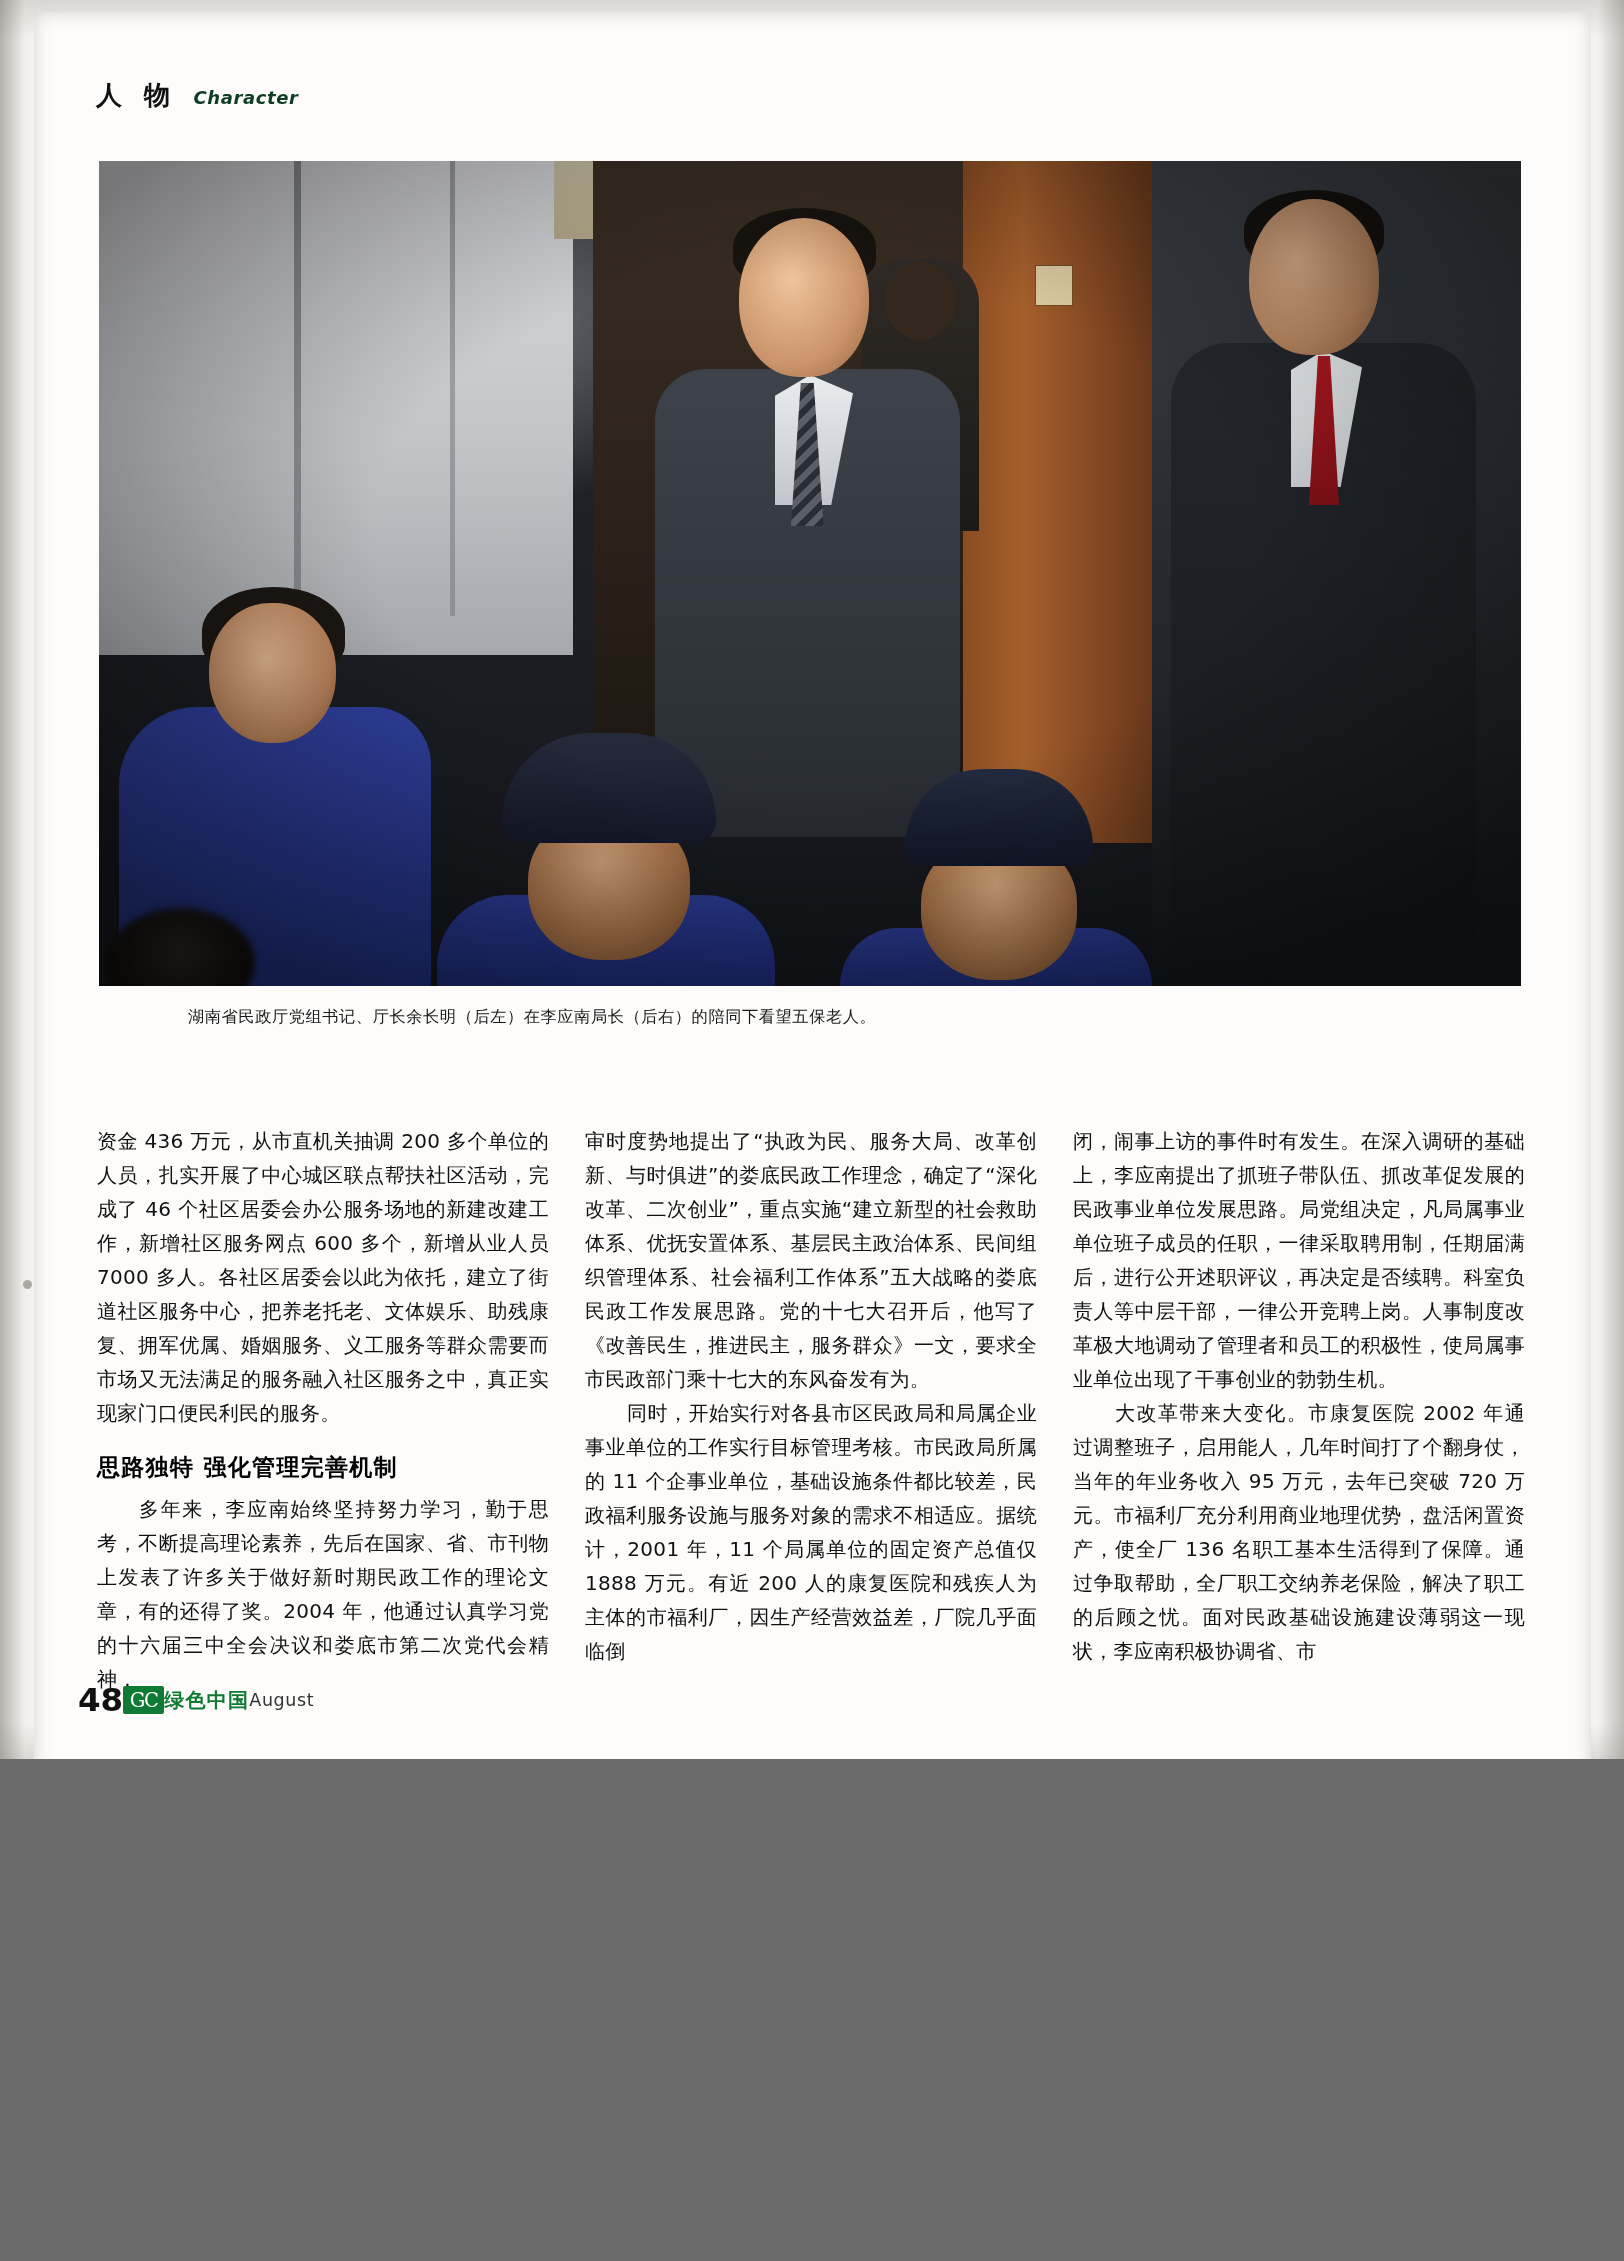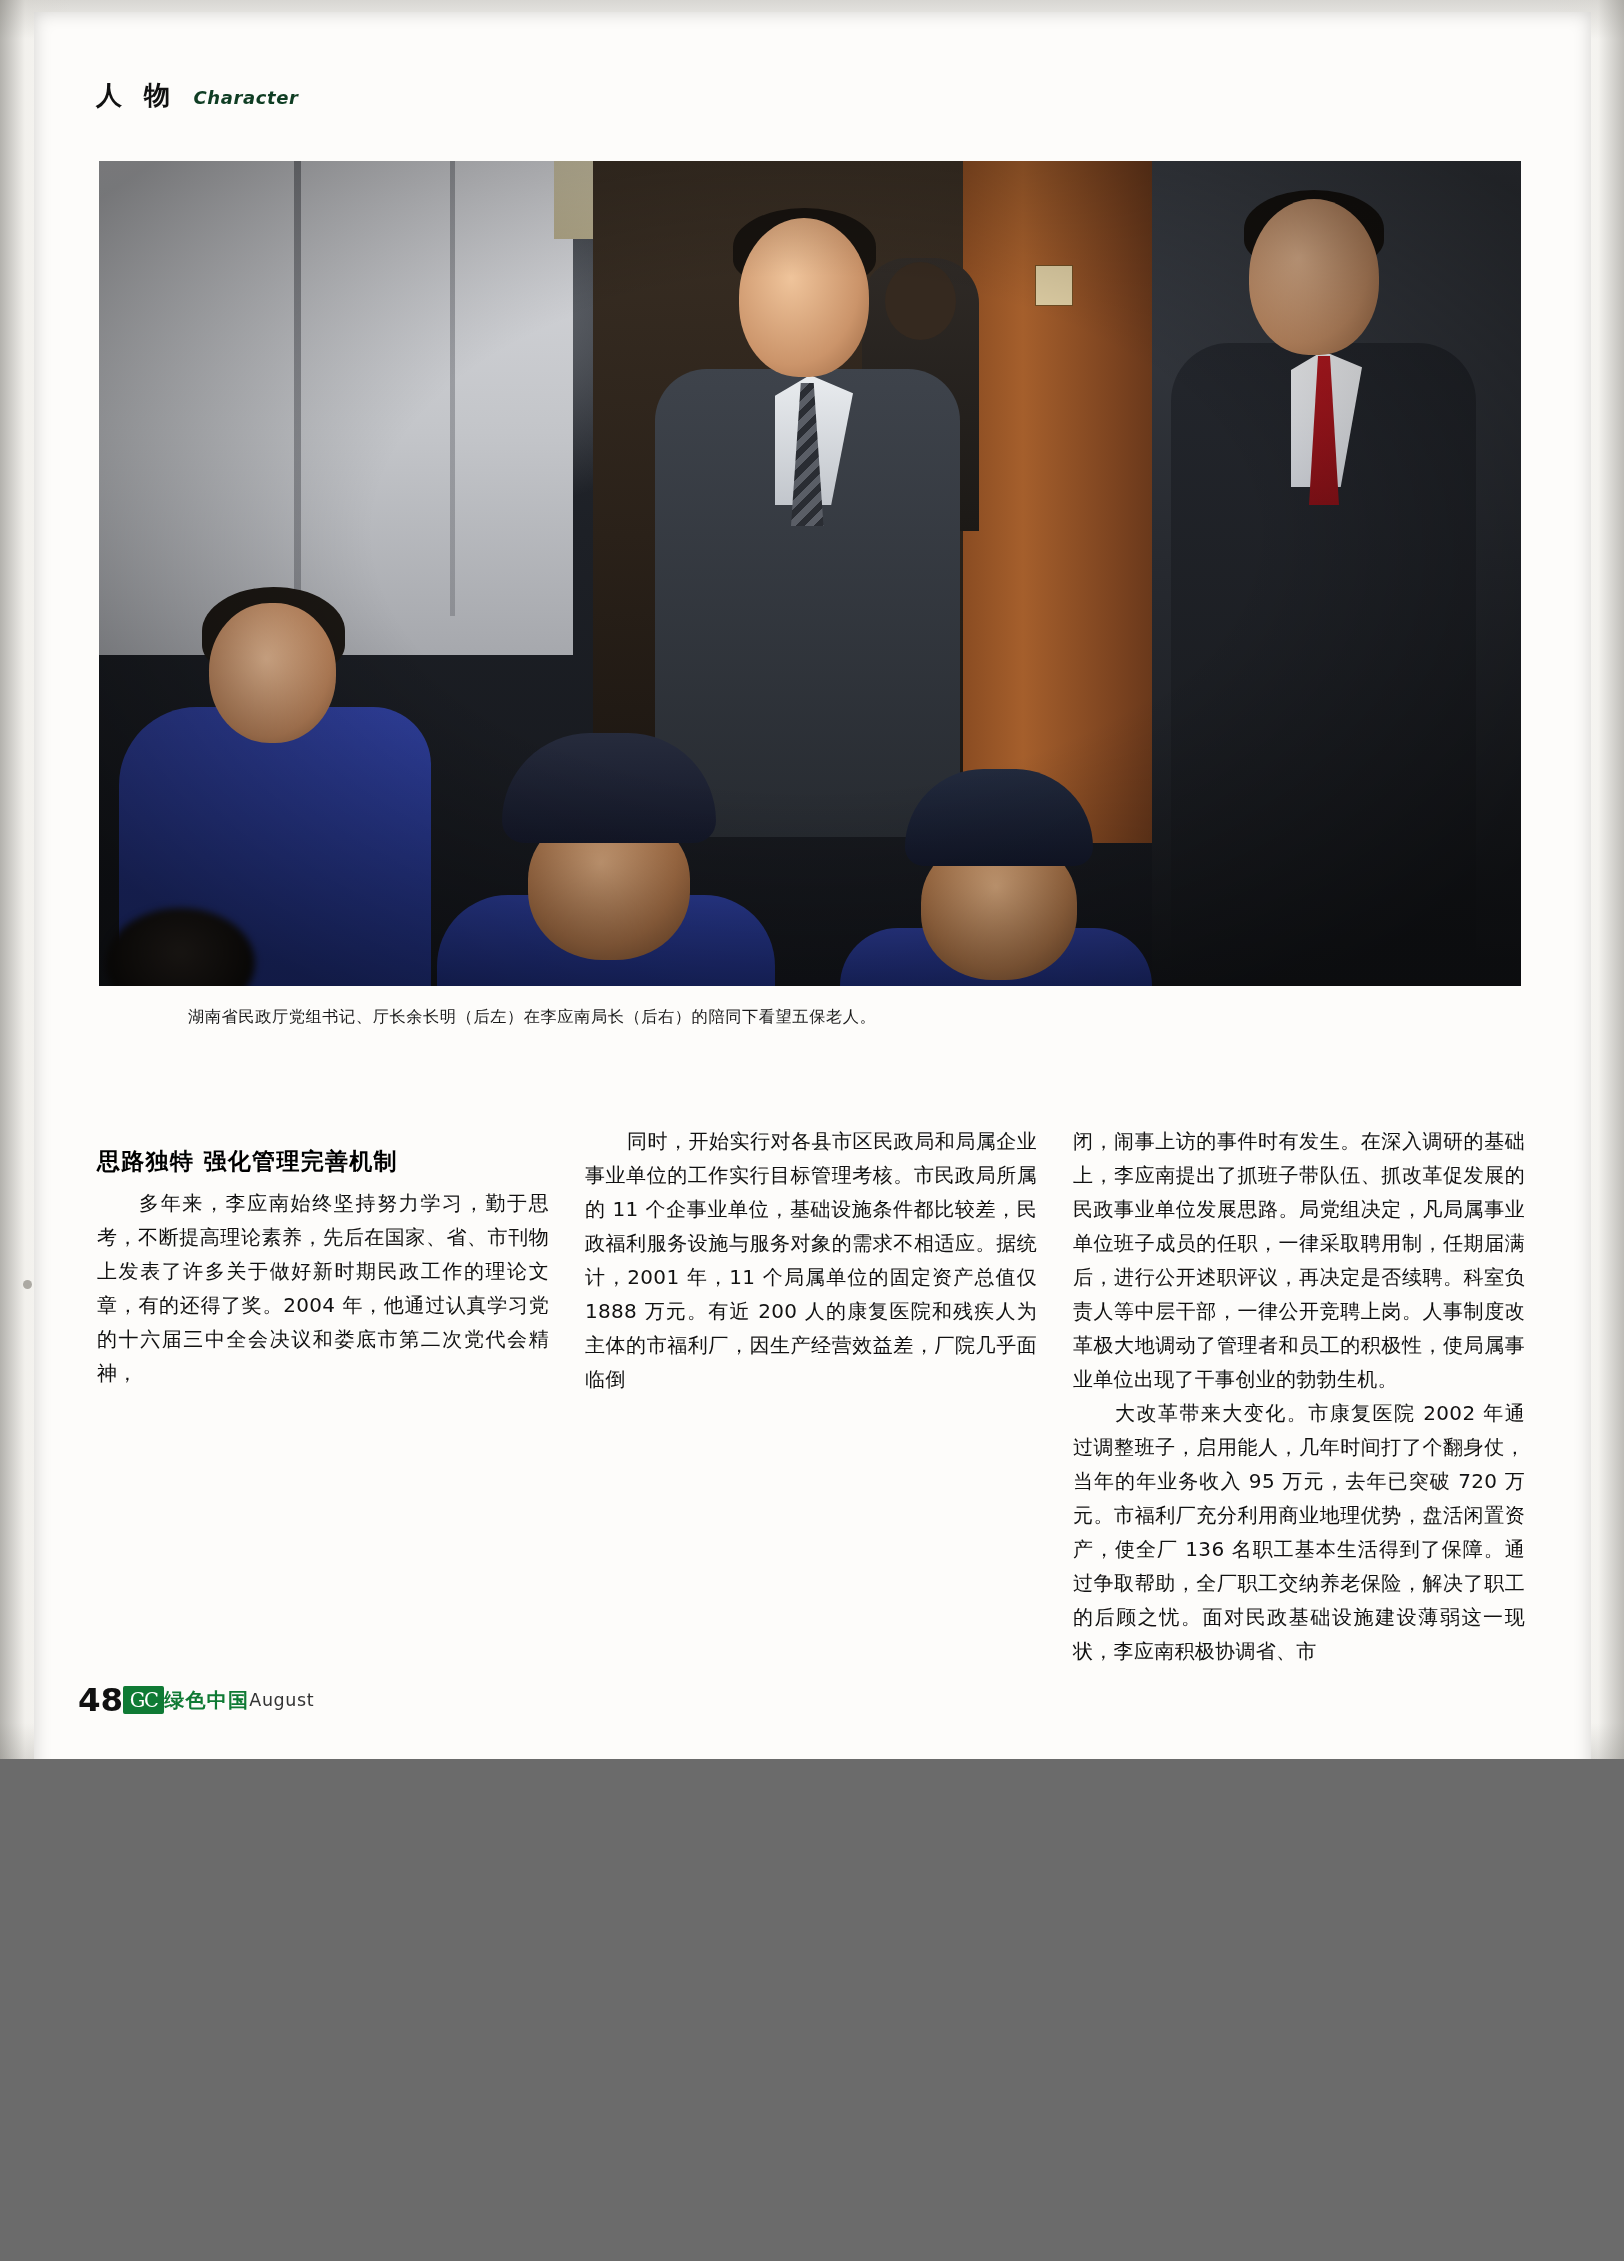--- a/index.html
+++ b/index.html
@@ -406,24 +406,26 @@
 
       <div class="ph-fg-head"></div>
       <div class="ph-vignette"></div>
     </div>
   </div>
 
   <div class="caption">湖南省民政厅党组书记、厅长余长明（后左）在李应南局长（后右）的陪同下看望五保老人。</div>
 
   <div class="columns">
     <div class="col">
+      <p>资金 436 万元，从市直机关抽调 200 多个单位的人员，扎实开展了中心城区联点帮扶社区活动，完成了 46 个社区居委会办公服务场地的新建改建工作，新增社区服务网点 600 多个，新增从业人员 7000 多人。各社区居委会以此为依托，建立了街道社区服务中心，把养老托老、文体娱乐、助残康复、拥军优属、婚姻服务、义工服务等群众需要而市场又无法满足的服务融入社区服务之中，真正实现家门口便民利民的服务。</p>
       <h2>思路独特 强化管理完善机制</h2>
       <p class="indent">多年来，李应南始终坚持努力学习，勤于思考，不断提高理论素养，先后在国家、省、市刊物上发表了许多关于做好新时期民政工作的理论文章，有的还得了奖。2004 年，他通过认真学习党的十六届三中全会决议和娄底市第二次党代会精神，</p>
     </div>
     <div class="col">
+      <p>审时度势地提出了“执政为民、服务大局、改革创新、与时俱进”的娄底民政工作理念，确定了“深化改革、二次创业”，重点实施“建立新型的社会救助体系、优抚安置体系、基层民主政治体系、民间组织管理体系、社会福利工作体系”五大战略的娄底民政工作发展思路。党的十七大召开后，他写了《改善民生，推进民主，服务群众》一文，要求全市民政部门乘十七大的东风奋发有为。</p>
       <p class="indent">同时，开始实行对各县市区民政局和局属企业事业单位的工作实行目标管理考核。市民政局所属的 11 个企事业单位，基础设施条件都比较差，民政福利服务设施与服务对象的需求不相适应。据统计，2001 年，11 个局属单位的固定资产总值仅 1888 万元。有近 200 人的康复医院和残疾人为主体的市福利厂，因生产经营效益差，厂院几乎面临倒</p>
     </div>
     <div class="col">
       <p>闭，闹事上访的事件时有发生。在深入调研的基础上，李应南提出了抓班子带队伍、抓改革促发展的民政事业单位发展思路。局党组决定，凡局属事业单位班子成员的任职，一律采取聘用制，任期届满后，进行公开述职评议，再决定是否续聘。科室负责人等中层干部，一律公开竞聘上岗。人事制度改革极大地调动了管理者和员工的积极性，使局属事业单位出现了干事创业的勃勃生机。</p>
       <p class="indent">大改革带来大变化。市康复医院 2002 年通过调整班子，启用能人，几年时间打了个翻身仗，当年的年业务收入 95 万元，去年已突破 720 万元。市福利厂充分利用商业地理优势，盘活闲置资产，使全厂 136 名职工基本生活得到了保障。通过争取帮助，全厂职工交纳养老保险，解决了职工的后顾之忧。面对民政基础设施建设薄弱这一现状，李应南积极协调省、市</p>
     </div>
   </div>
 
   <div class="footer">
     <span class="folio">48</span>

